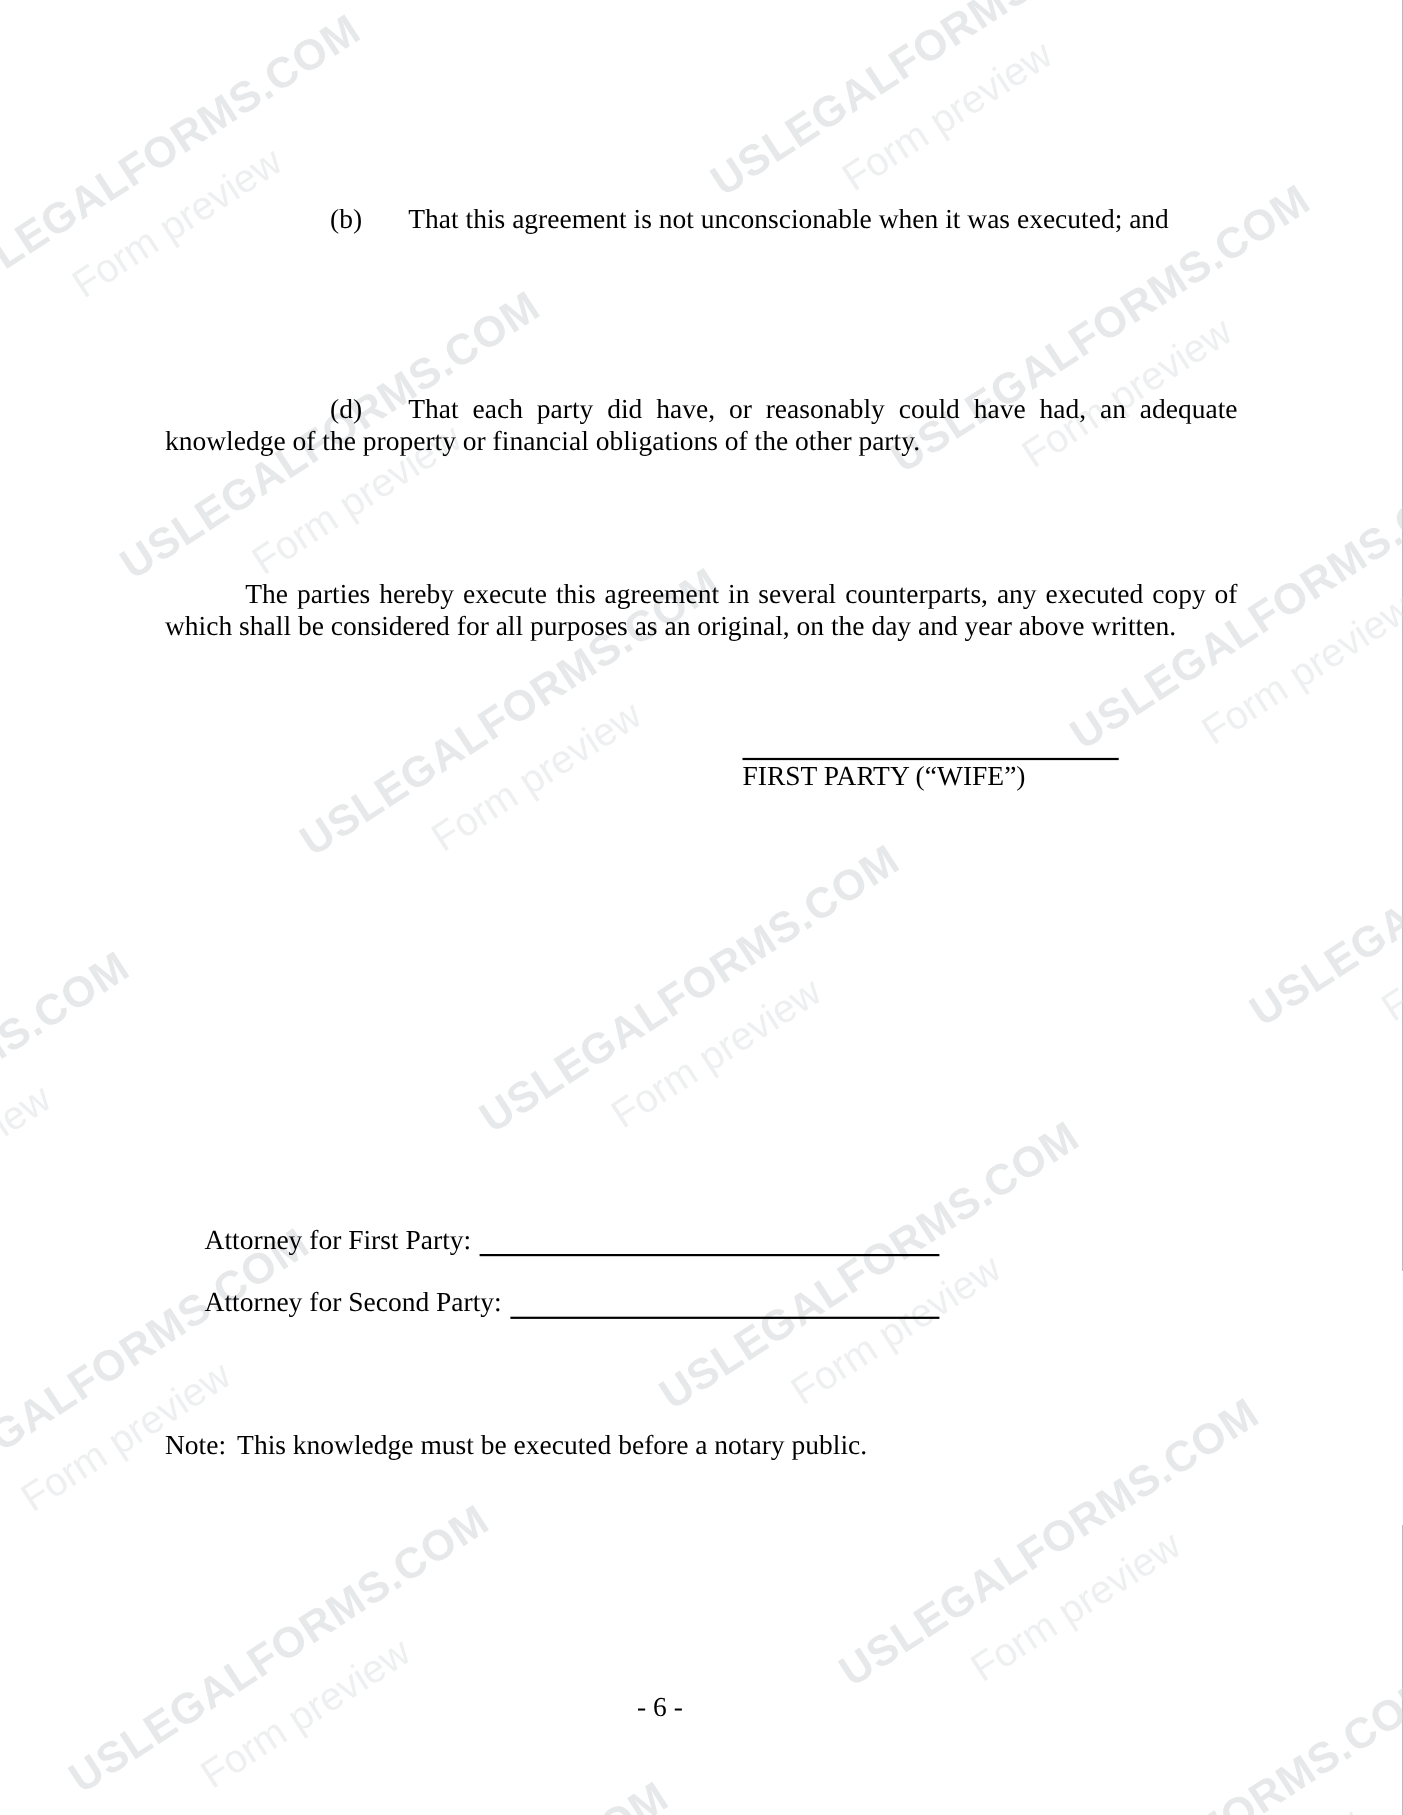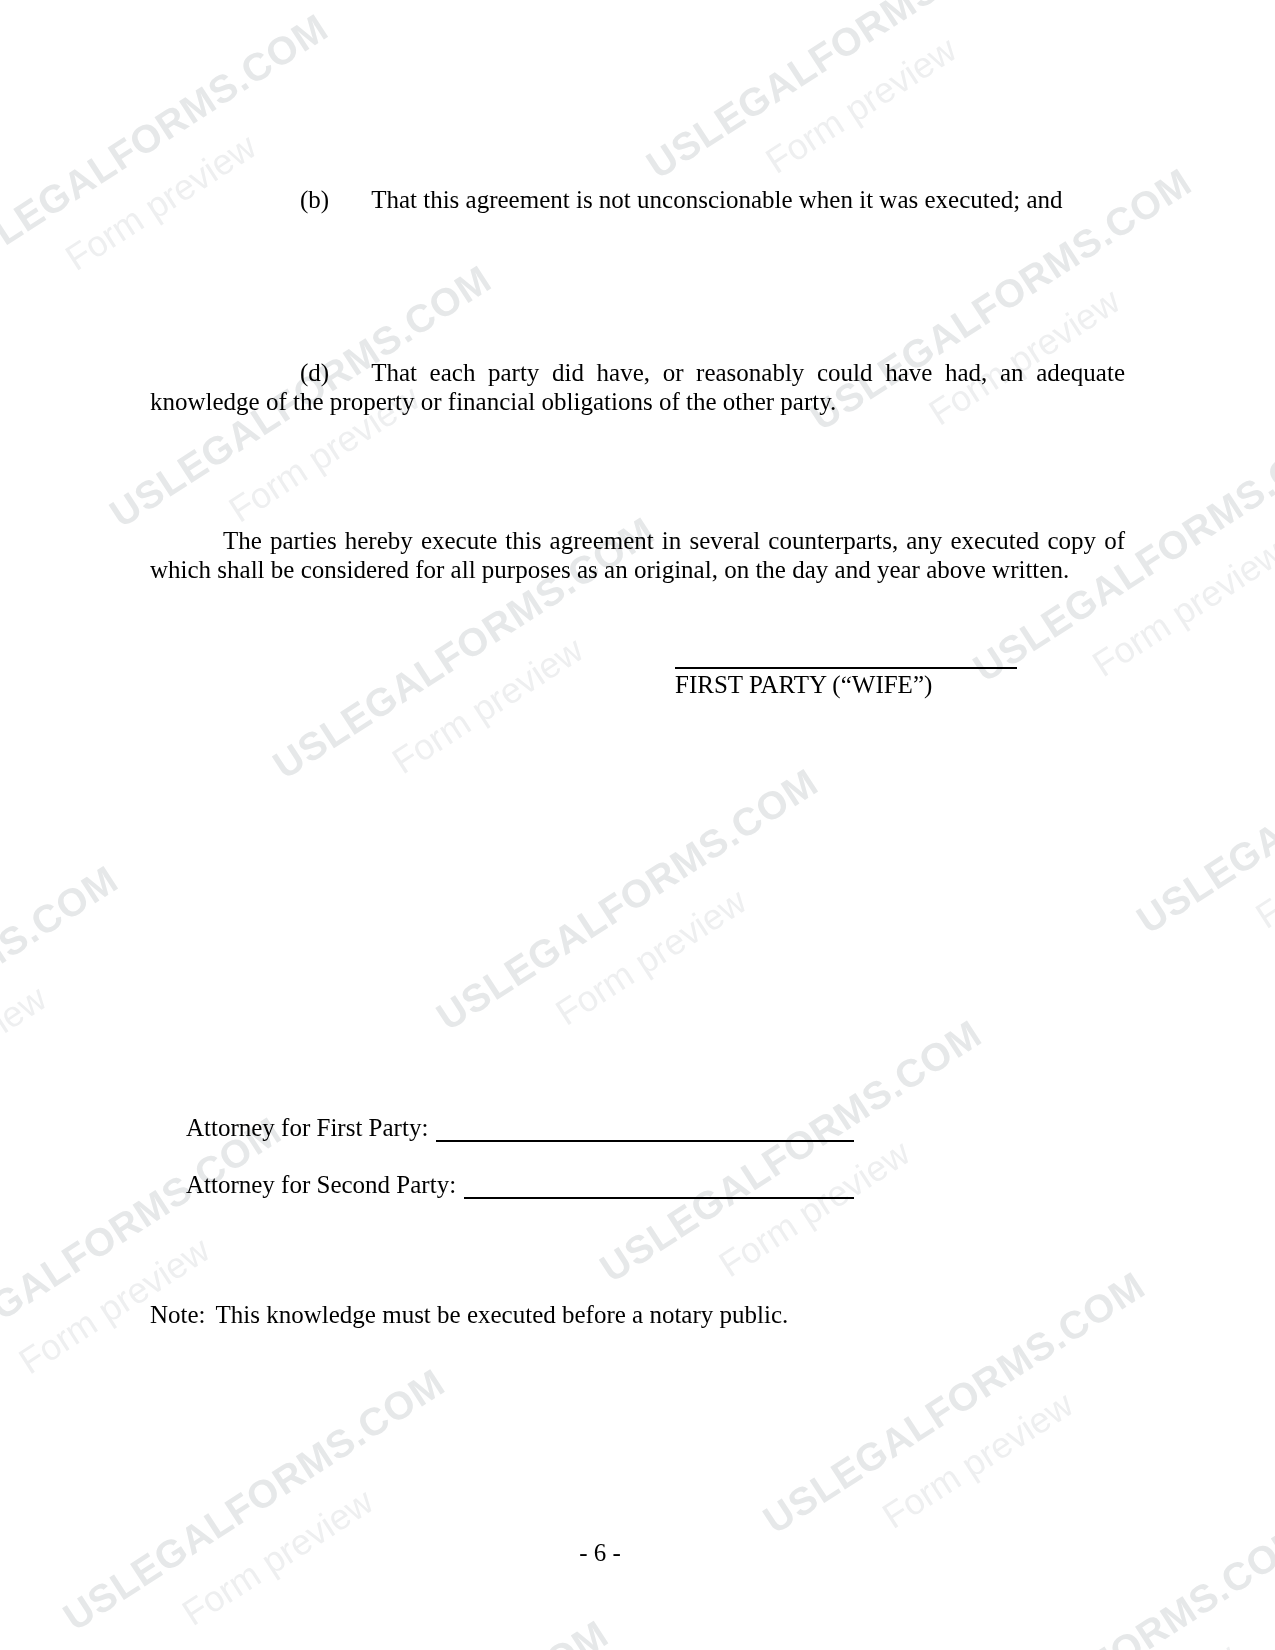--- a/index.html
+++ b/index.html
@@ -51,20 +51,21 @@
   .tab-1in  { display:inline-block; width:150px; }
   .tab-half { display:inline-block; width:73px; }
   .tab-gap  { display:inline-block; width:42px; }
   .tab-sm   { display:inline-block; width:10px; }
 
   .sig-block {
     position:absolute; left:675px;
     border-top:2px solid #000;
     font-size:25px; line-height:29px;
     padding-top:1px;
+    margin-top:22px;
   }
   .att-row {
     position:absolute; left:150px; width:668px;
     display:flex; align-items:flex-end;
     font-size:25px; line-height:29px;margin-left:36px;
   }
   .att-label { white-space:nowrap; padding-right:8px; }
   .att-blank { flex:1 1 auto; border-bottom:2px solid #000; height:30px; }
 
   .page-number {

